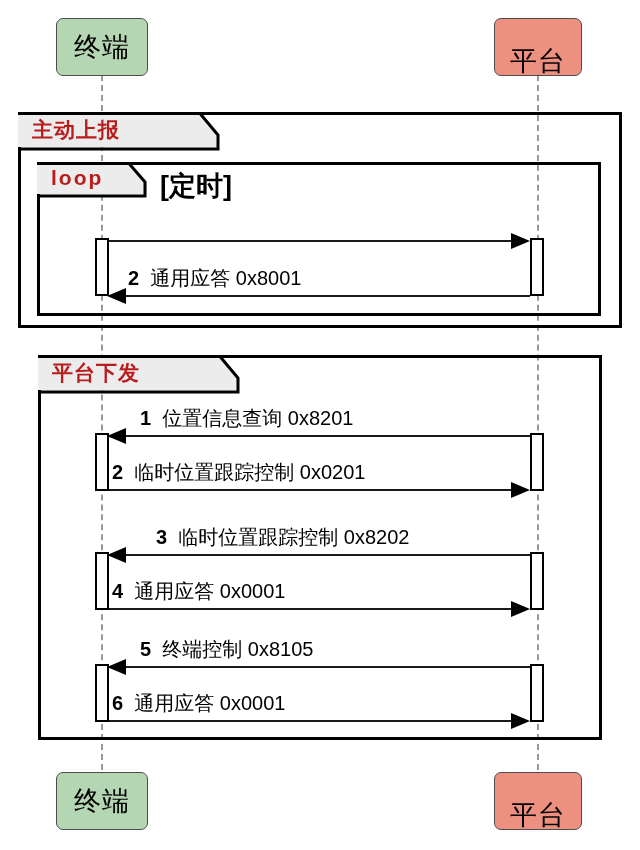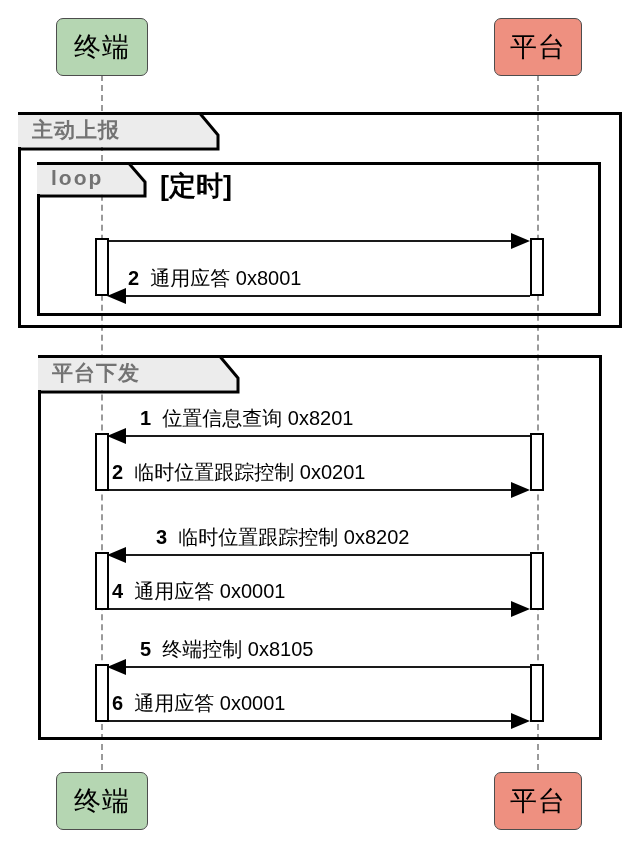--- a/index.html
+++ b/index.html
@@ -26,21 +26,21 @@
     border-radius: 7px;
     display: flex;
     align-items: center;
     justify-content: center;
     font-size: 27px;
     color: #000000;
     letter-spacing: 1px;
     line-height: 1;
   }
   .actor-terminal { background: #b5d6b2; }
-  .actor-platform { background: #ee9080; }
+  .actor-platform { background: #ee9080; align-items: flex-end; }
 
   
   .lifeline {
     position: absolute;
     width: 0;
     border-left: 2px dashed #9a9a9a;
   }
 
   
   .frame {
@@ -56,21 +56,21 @@
   
   .frame-tab {
     position: absolute;
     box-sizing: border-box;
     background: #ececec;
     border-right: none;
     display: flex;
     align-items: center;
     font-size: 21px;
     font-weight: bold;
-    color: #737373;
+    color: #b91c1c;
     letter-spacing: 1px;
     padding-left: 14px;
     -webkit-clip-path: polygon(0 0, calc(100% - 18px) 0, 100% 58%, 100% 100%, 0 100%);
     clip-path: polygon(0 0, calc(100% - 18px) 0, 100% 58%, 100% 100%, 0 100%);
   }
   .frame-tab-border {
     position: absolute;
     pointer-events: none;
   }
   .frame-tab-border svg { display: block; }

